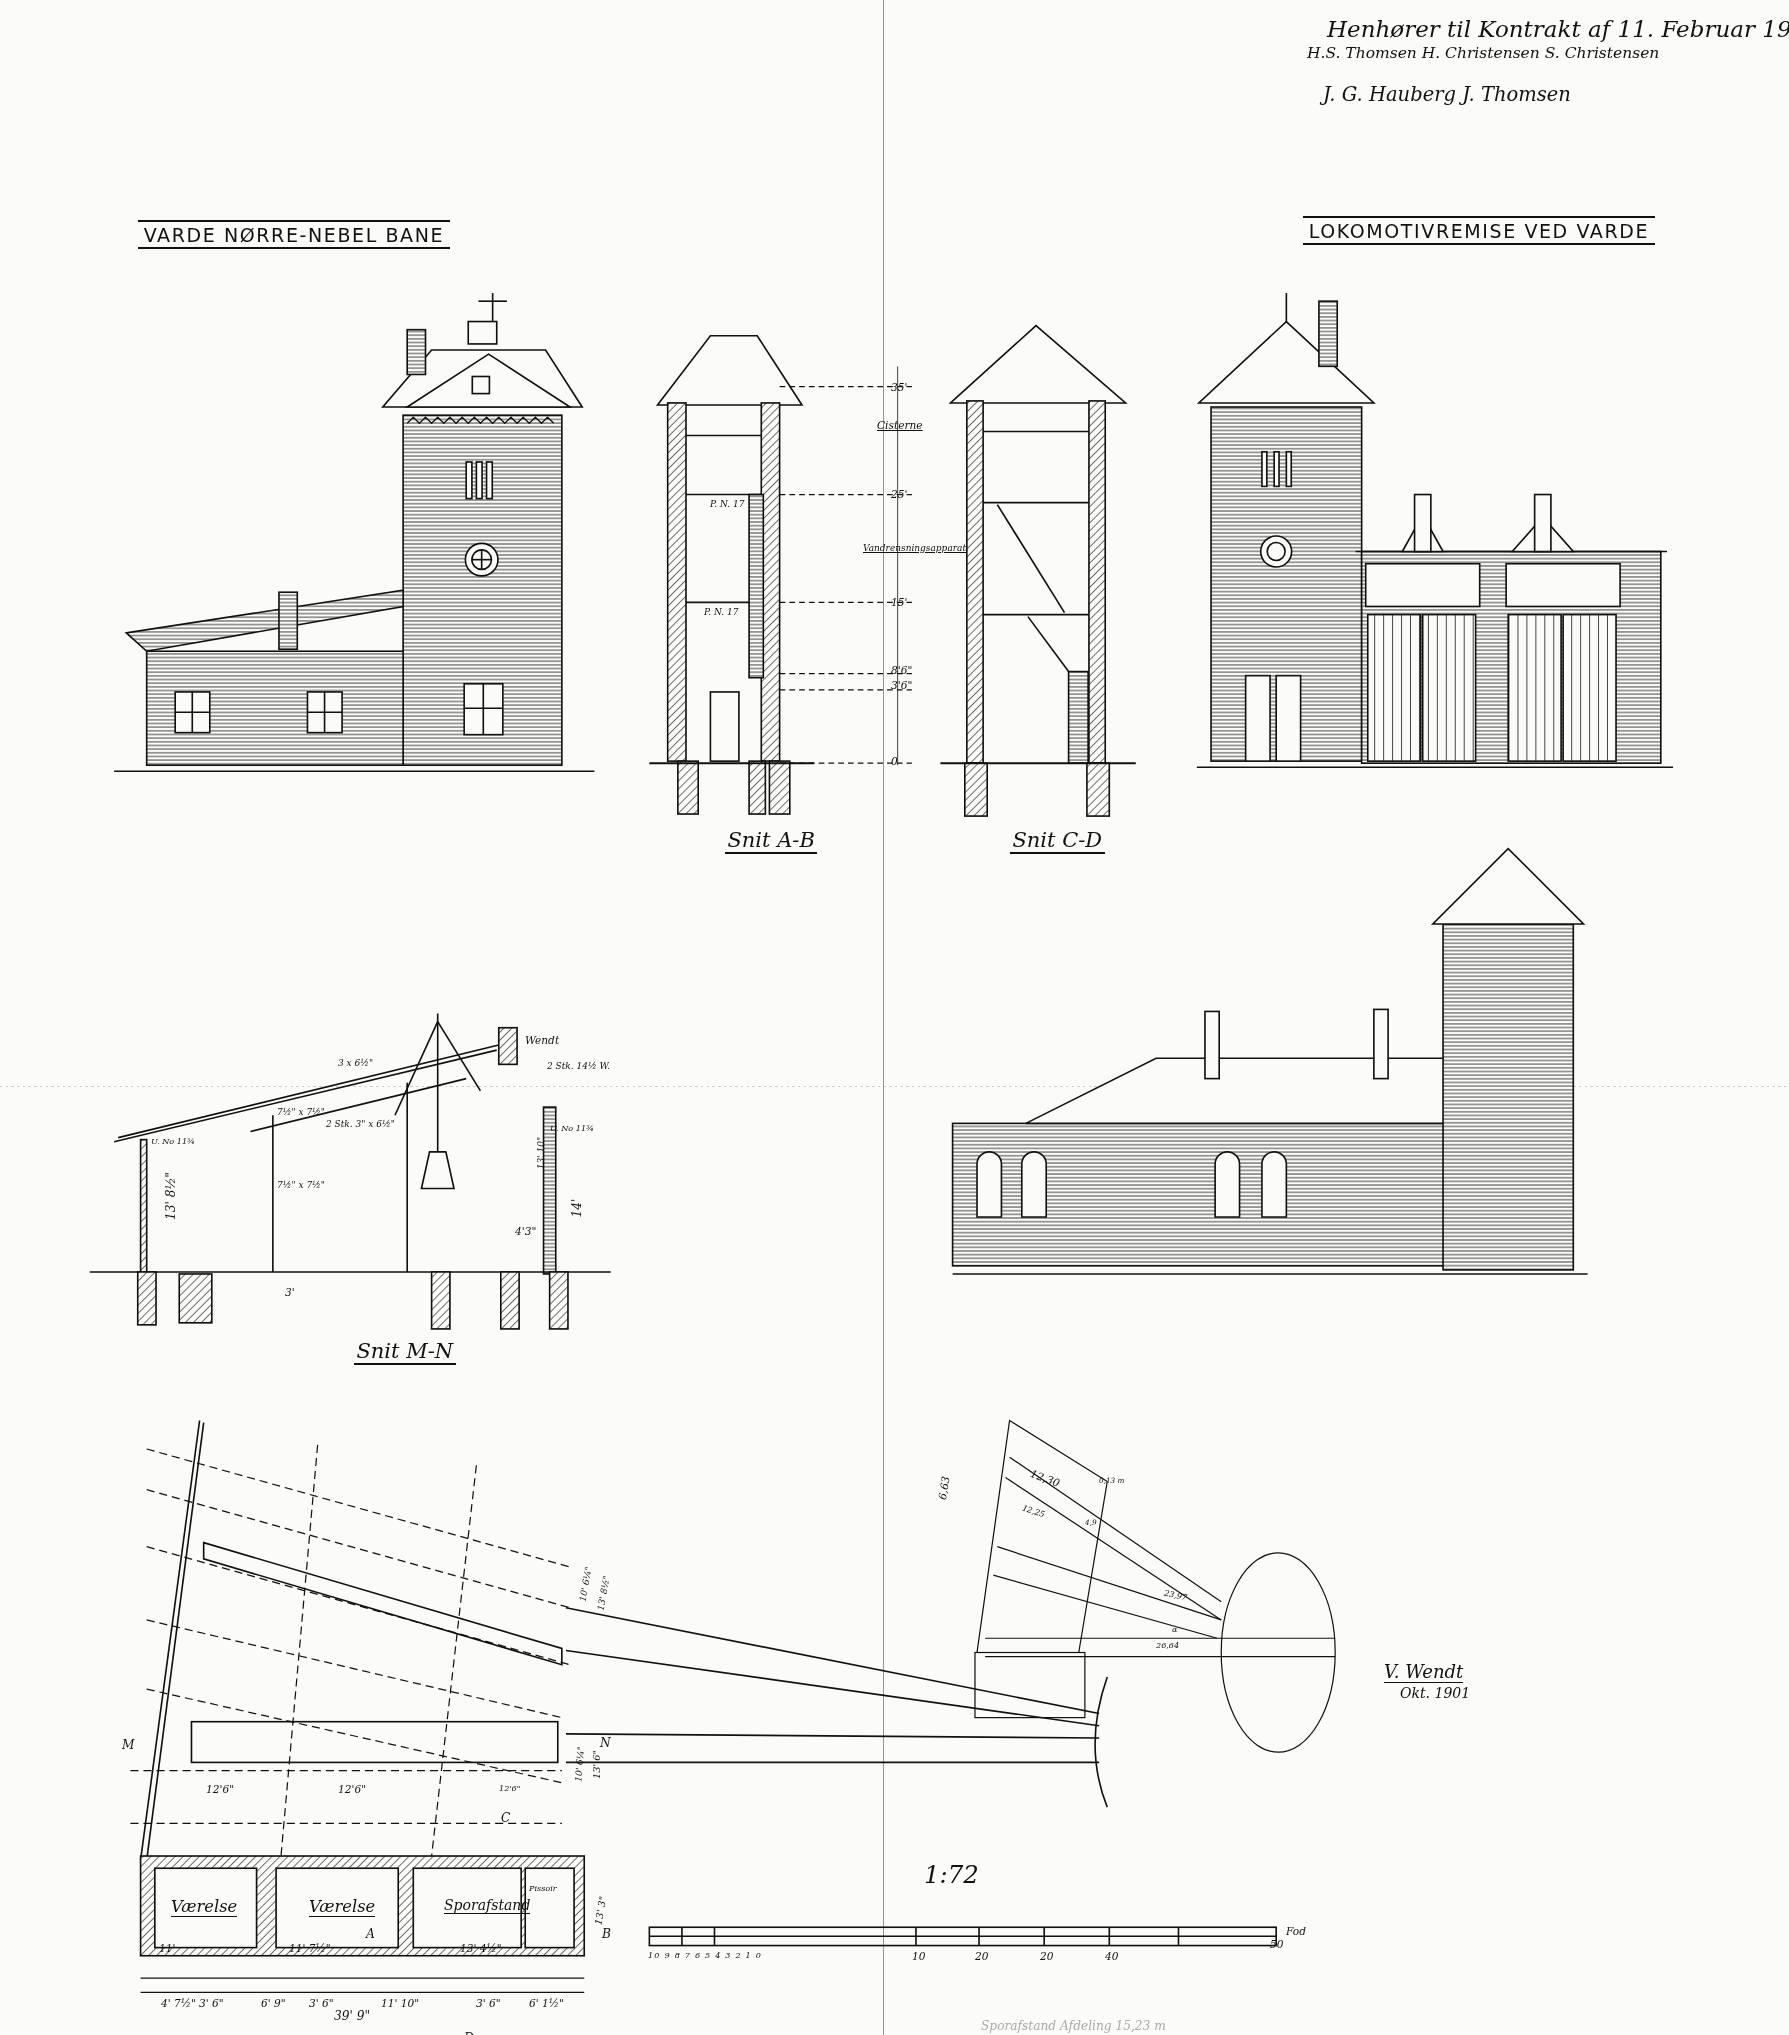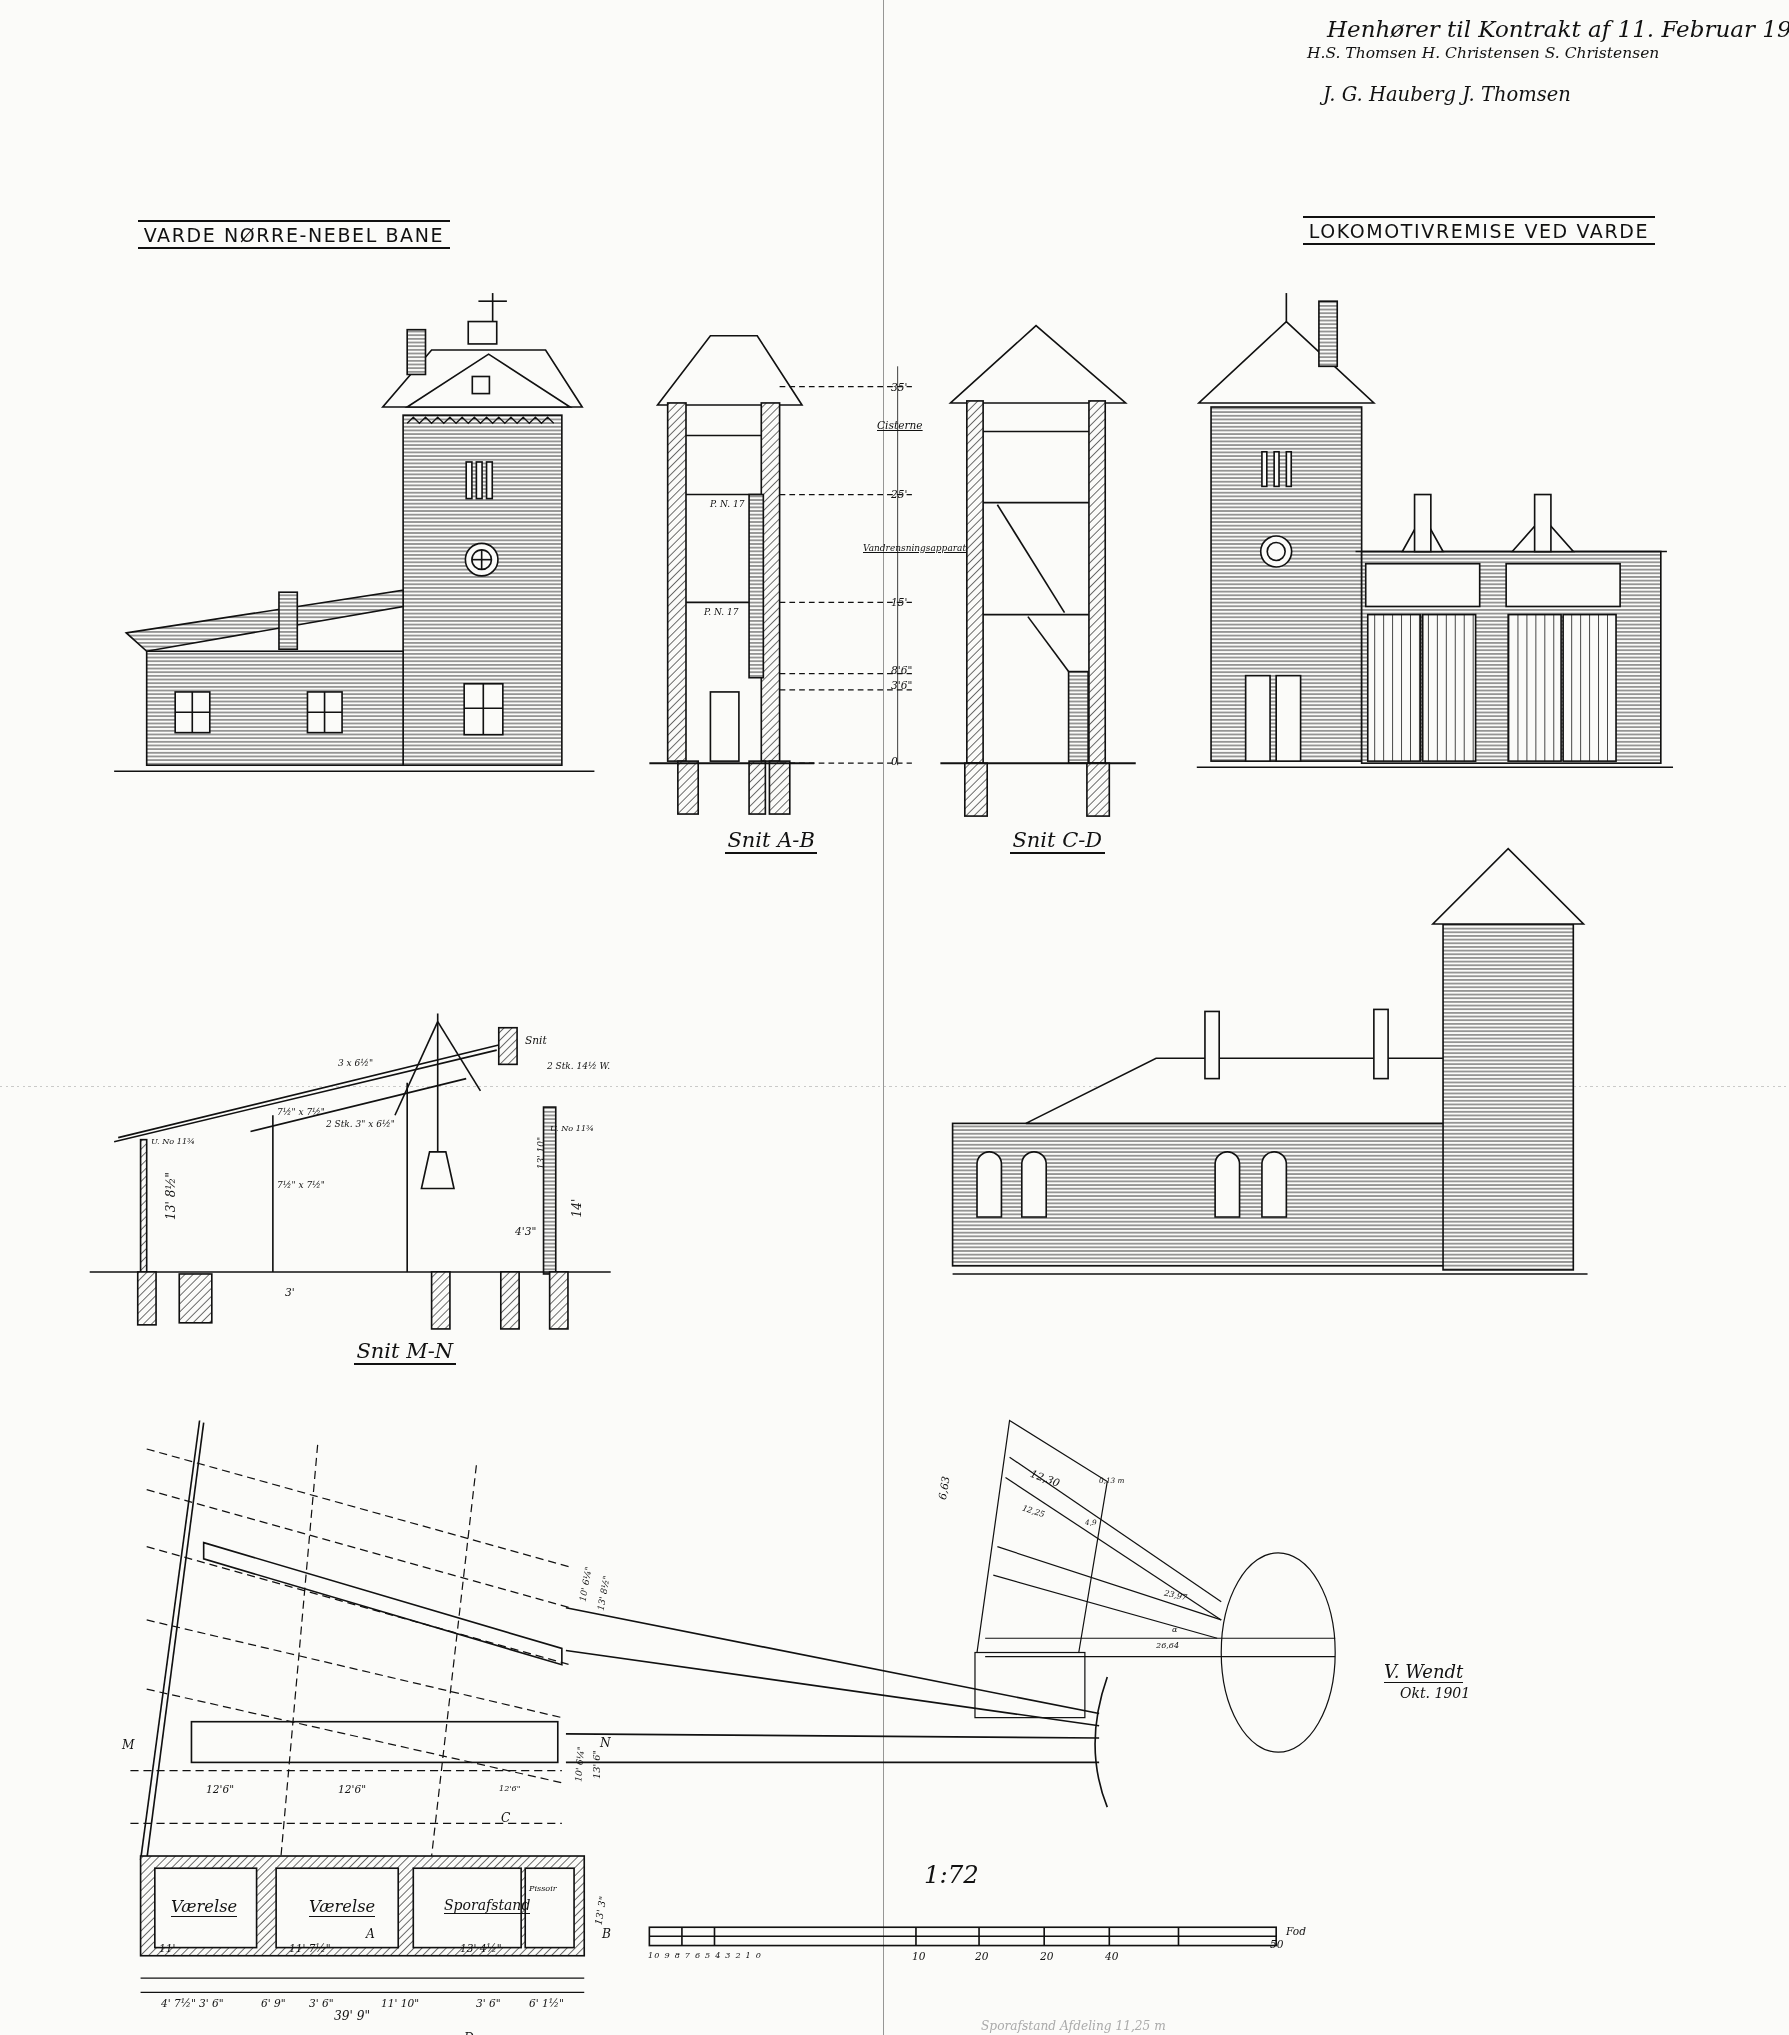--- a/index.html
+++ b/index.html
@@ -253,21 +253,21 @@
 <div class="abs lbl" style="left:891px;top:488px;">25'</div>
 <div class="abs lbl" style="left:891px;top:596px;">15'</div>
 <div class="abs lbl" style="left:891px;top:664px;">8'6"</div>
 <div class="abs lbl" style="left:891px;top:679px;">3'6"</div>
 <div class="abs lbl" style="left:891px;top:755px;">0</div>
 <div class="abs lbl" style="left:877px;top:419px;text-decoration:underline;">Cisterne</div>
 <div class="abs lbl" style="left:863px;top:543px;text-decoration:underline;font-size:9px;">Vandrensningsapparat</div>
 <div class="abs lbl" style="left:710px;top:499px;font-size:9px;">P. N. 17</div>
 <div class="abs lbl" style="left:704px;top:607px;font-size:9px;">P. N. 17</div>
 
-<div class="abs lbl" style="left:525px;top:1034px;">Snit</div>
+<div class="abs lbl" style="left:525px;top:1034px;">Wendt</div>
 <div class="abs lbl" style="left:547px;top:1052px;font-size:9px;margin-top:9px;">2 Stk. 14½ W.</div>
 <div class="abs lbl" style="left:338px;top:1058px;font-size:9px;">3 x 6½"</div>
 <div class="abs lbl" style="left:277px;top:1107px;font-size:9px;">7½" x 7½"</div>
 <div class="abs lbl" style="left:326px;top:1119px;font-size:9px;">2 Stk. 3" x 6½"</div>
 <div class="abs lbl" style="left:277px;top:1180px;font-size:9px;">7½" x 7½"</div>
 <div class="abs lbl" style="left:151px;top:1136px;font-size:8.1px;">U. No 11¾</div>
 <div class="abs lbl" style="left:550px;top:1123px;font-size:8.1px;">U. No 11¾</div>
 <div class="abs dim" style="left:147px;top:1189px;transform:rotate(-90deg);">13' 8½"</div>
 <div class="abs dim" style="left:525px;top:1148px;transform:rotate(-90deg);font-size:9px;">13' 10"</div>
 <div class="abs dim" style="left:568px;top:1201px;transform:rotate(-90deg);">14'</div>
@@ -338,14 +338,14 @@
   <span>1</span>
   <span>0</span>
 </div>
 <div class="abs lbl" style="left:912px;top:1950px;">10</div>
 <div class="abs lbl" style="left:975px;top:1950px;">20</div>
 <div class="abs lbl" style="left:1040px;top:1950px;">20</div>
 <div class="abs lbl" style="left:1105px;top:1950px;">40</div>
 <div class="abs lbl" style="left:1270px;top:1938px;">50</div>
 <div class="abs lbl" style="left:1286px;top:1925px;text-align:right;">Fod</div>
 
-<div class="abs script faint" style="left:981px;top:2019px;font-size:12.2px;">Sporafstand Afdeling  11,25 m</div>
+<div class="abs script faint" style="left:981px;top:2019px;font-size:12.2px;">Sporafstand Afdeling  15,23 m</div>
 
 
 </body></html>

